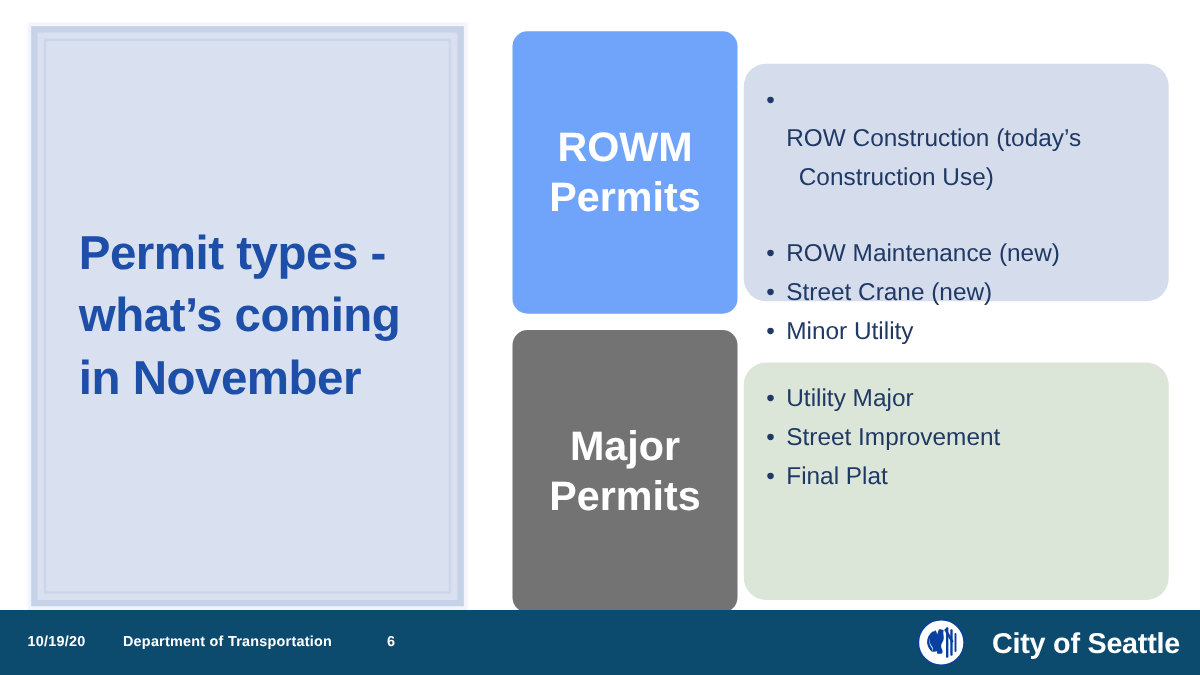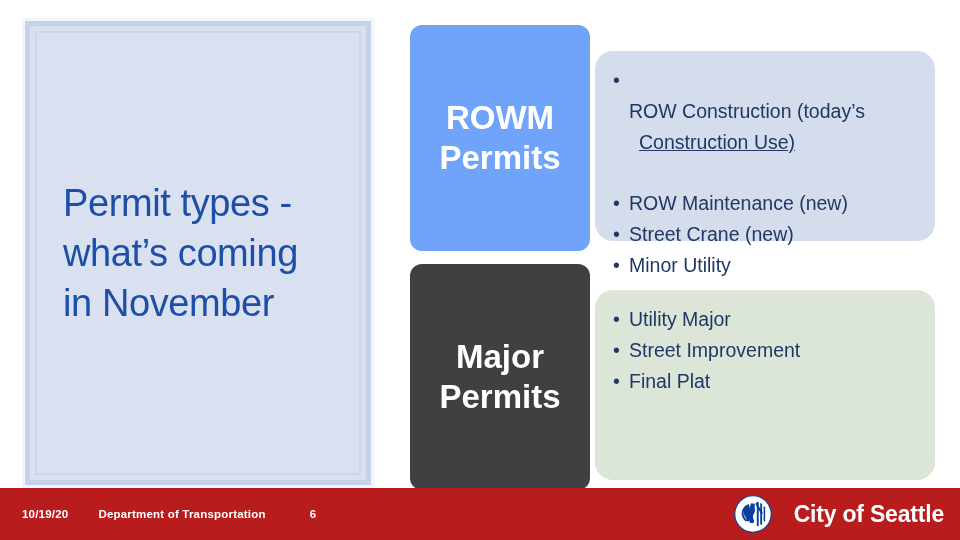--- a/index.html
+++ b/index.html
@@ -45,21 +45,21 @@
     border: 2px solid #ccd6ea;
     box-sizing: border-box;
     background: #d9e0ef;
     display: flex;
     align-items: center;
   }
   .title-text {
     padding: 0 14px 0 26px;
     font-size: 38px;
     line-height: 1.32;
-    font-weight: normal;
+    font-weight: bold;
     color: #1d4ea8;
     letter-spacing: -0.4px;
     white-space: pre-line;
   }
 
   
   .row {
     position: absolute;
     left: 410px;
   }
@@ -73,21 +73,21 @@
     width: 180px;
     height: 226px;
     border-radius: 12px;
     display: flex;
     align-items: center;
     justify-content: center;
     box-sizing: border-box;
     padding: 6px 10px;
   }
   .label-box.blue  { background: #6fa4fa; }
-  .label-box.green { background: #404040; }
+  .label-box.green { background: #737373; }
   .label-text {
     color: #ffffff;
     font-size: 33px;
     font-weight: bold;
     line-height: 1.22;
     text-align: center;
     white-space: pre-line;
   }
 
   .bullet-panel {
@@ -119,31 +119,30 @@
     position: absolute;
     left: 0;
     top: 0;
     color: #1f3864;
     font-size: 19.5px;
     line-height: 1.58;
   }
   .bullet-cont {
     display: block;
     padding-left: 10px;
-    text-decoration: underline;
   }
 
   
   .footer {
     position: absolute;
     left: 0;
     bottom: 0;
     width: 960px;
     height: 52px;
-    background: #b91c1c;
+    background: #0c4a6e;
     display: flex;
     align-items: center;
   }
   .footer-left {
     display: flex;
     align-items: center;
     color: #ffffff;
     font-size: 11.5px;
     font-weight: bold;
     padding-left: 22px;

